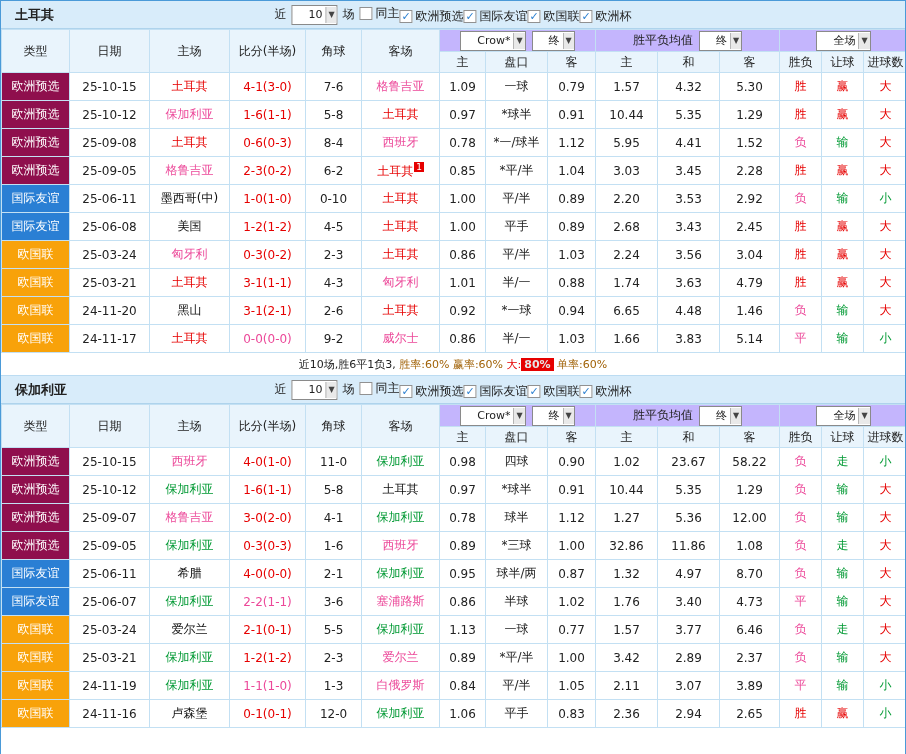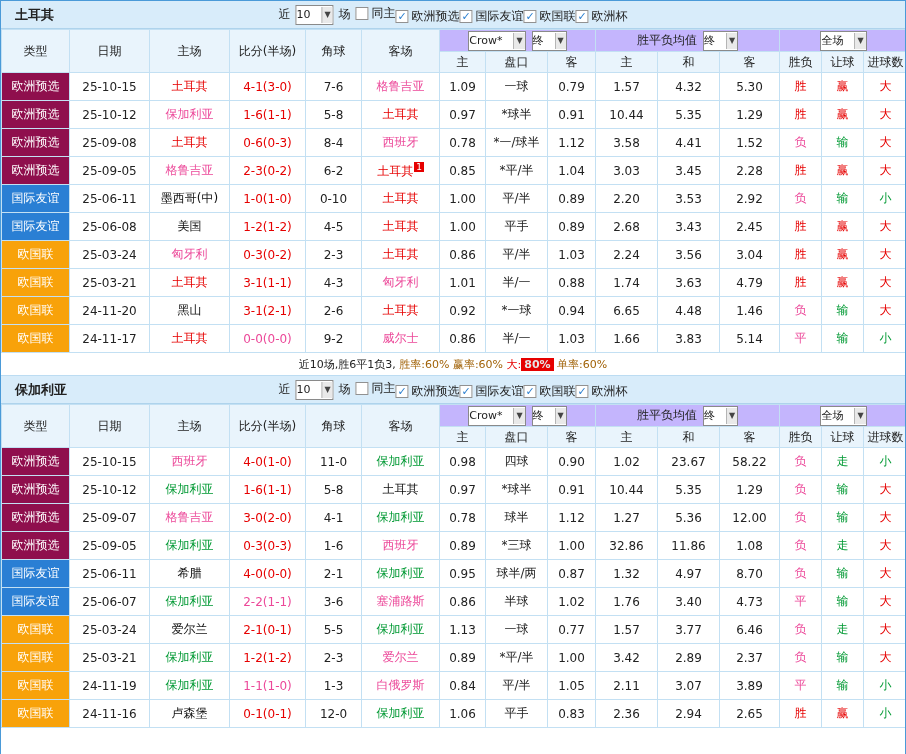--- a/index.html
+++ b/index.html
@@ -18,21 +18,21 @@
     background:#49a8ec; border:1px solid #a9d9f7; color:#fff; font-size:12px; line-height:18px;
     text-align:center; padding:0; cursor:pointer; }
 
   
   .title-row { height:28px; background:#d8ecfa; border-bottom:1px solid #aed3ec;
     display:flex; align-items:center; position:relative; padding:0 14px; }
   .team-name { font-weight:bold; font-size:13px; }
   .filters { position:absolute; left:50%; transform:translateX(-50%); display:flex;
     align-items:center; gap:5px; white-space:nowrap; }
   .select { display:inline-flex; align-items:center; background:#fff; border:1px solid #8a8a8a;
-    height:20px; padding:0 0 0 0; font-size:11px; gap:11px; cursor:pointer; }
+    height:20px; padding:0 0 0 16px; font-size:11px; gap:3px; cursor:pointer; }
   .arr { background:#e9e9e9; border-left:1px solid #b5b5b5; height:16px; display:inline-flex;
     align-items:center; padding:0 2px; font-size:8px; color:#444; }
   .cb { display:inline-flex; align-items:center; gap:3px; margin-left:0; cursor:pointer; }
   .cbbox { width:13px; height:13px; border:1px solid #919191; background:#fff; font-size:11px;
     font-weight:bold; color:#2a7fd0; display:inline-flex; align-items:center; justify-content:center; line-height:1; }
 
   
   table { width:906px; border-collapse:collapse; table-layout:fixed; }
   th, td { border:1px solid #c3e0f3; text-align:center; overflow:hidden; white-space:nowrap; padding:0; }
   thead th { font-weight:normal; color:#222; }
@@ -196,21 +196,21 @@
           <tr>
             <td class="t-pre">欧洲预选</td>
             <td>25-09-08</td>
             <td class="c-red team">土耳其</td>
             <td class="c-red">0-6(0-3)</td>
             <td>8-4</td>
             <td class="c-blue team">西班牙</td>
             <td>0.78</td>
             <td>*一/球半</td>
             <td>1.12</td>
-            <td>3.58</td>
+            <td>5.95</td>
             <td>4.41</td>
             <td>1.52</td>
             <td class="c-blue">负</td>
             <td class="c-green">输</td>
             <td class="c-red">大</td>
           </tr>
           <tr>
             <td class="t-pre">欧洲预选</td>
             <td>25-09-05</td>
             <td class="c-blue team">格鲁吉亚</td>

